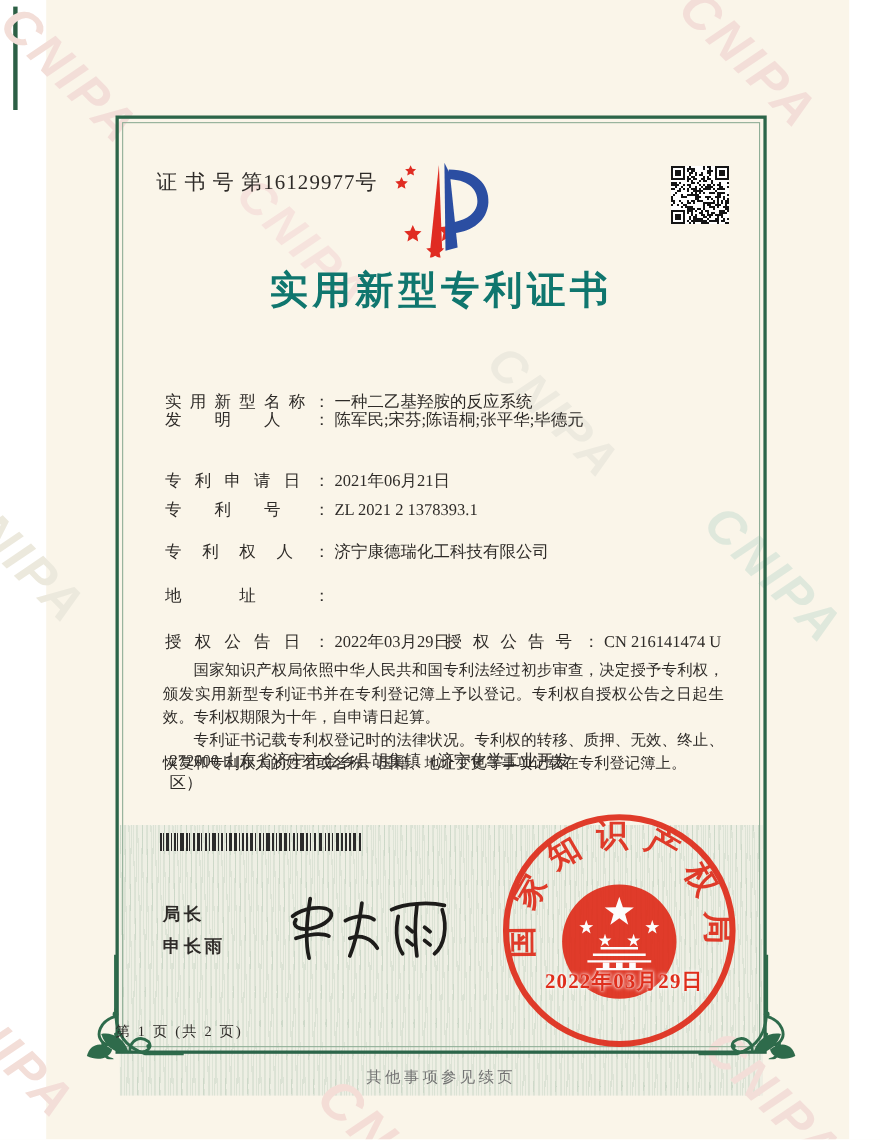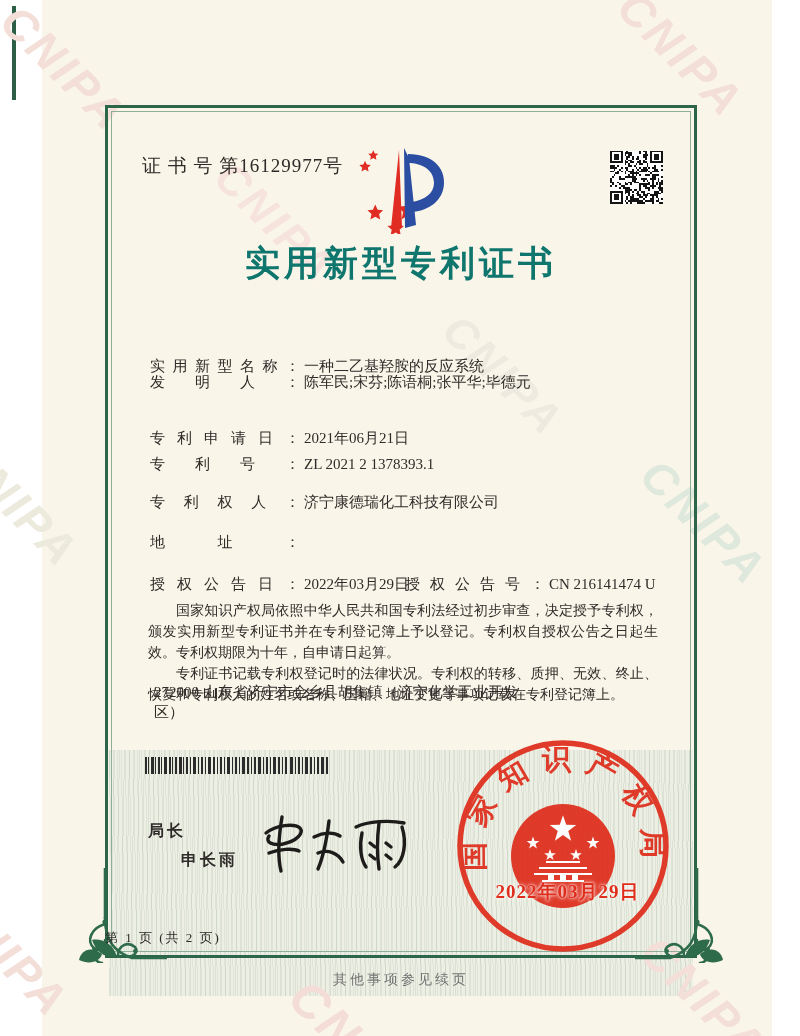--- a/index.html
+++ b/index.html
@@ -41,21 +41,21 @@
   .fvalue{padding-left:4px;width:370px;}
   .grant2{left:405px;}
 
   .paras{left:148px;top:600px;width:510px;font-size:14px;line-height:21px;text-align:justify;}
   .paras p{margin:0;text-indent:2em;}
 
   .barcode{left:145px;top:757px;}
   .director-title{left:148px;top:821px;font-size:16px;letter-spacing:3px;
        font-family:"Liberation Sans","DejaVu Sans",sans-serif;font-weight:600;}
   .director-name{left:148px;top:850px;font-size:16px;letter-spacing:3px;
-       font-family:"Liberation Sans","DejaVu Sans",sans-serif;font-weight:600;margin-left:33px;}
+       font-family:"Liberation Sans","DejaVu Sans",sans-serif;font-weight:600;}
   .signature{left:252px;top:803px;width:168px;height:82px;}
   .seal{left:452px;top:735px;width:222px;height:222px;opacity:.93;}
   .seal-date{left:460px;top:879px;width:215px;text-align:center;font-size:19px;font-weight:bold;
        color:#df2e1c;letter-spacing:1px;z-index:7;
        text-shadow:0 0 4px rgba(255,255,255,.95), 0 0 2px rgba(255,255,255,.9);}
   .page-indicator{left:105px;top:929px;width:708px;text-align:left;font-size:13px;letter-spacing:2px;}
   .continuation{left:105px;top:971px;width:592px;text-align:center;font-size:14px;letter-spacing:3px;color:#737373;}
 </style>
 </head>
 <body>

